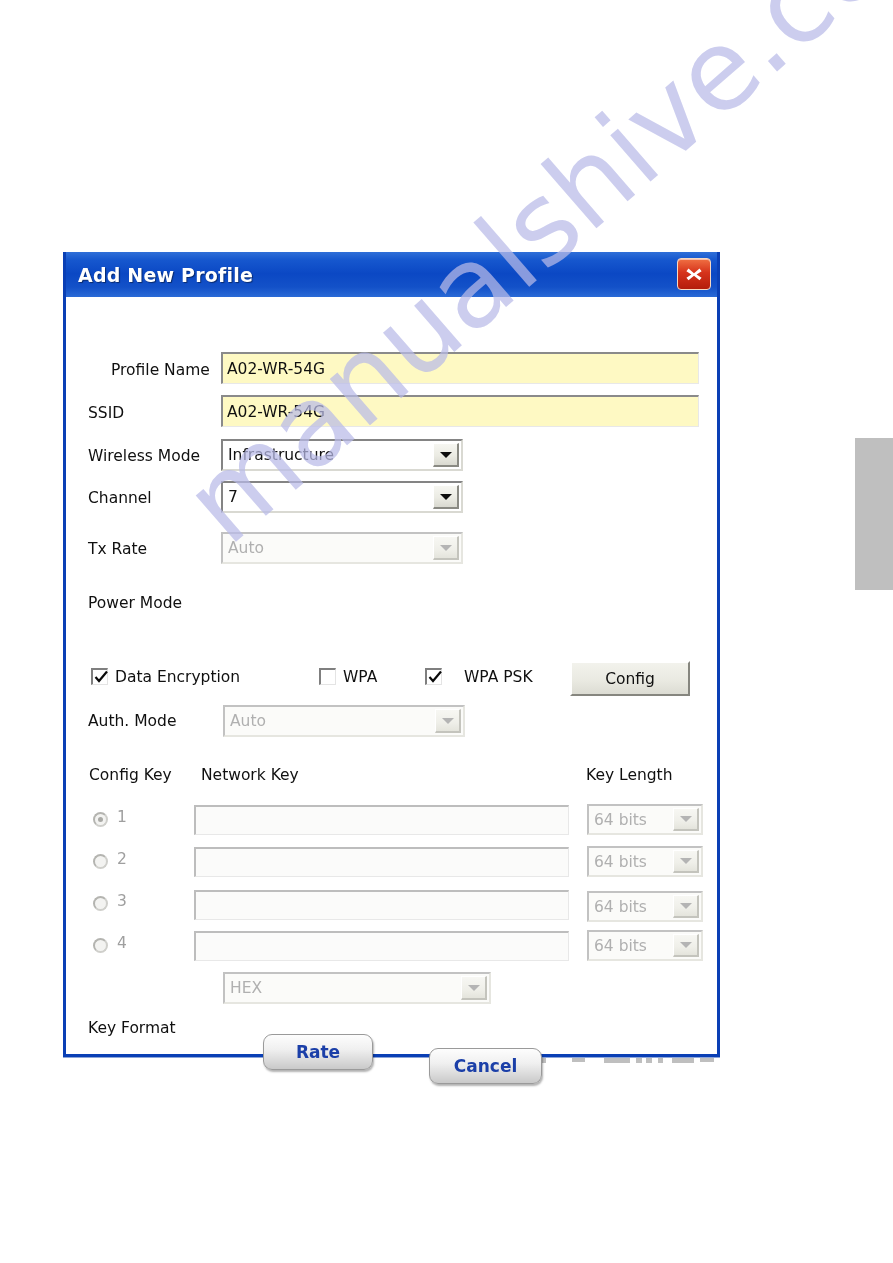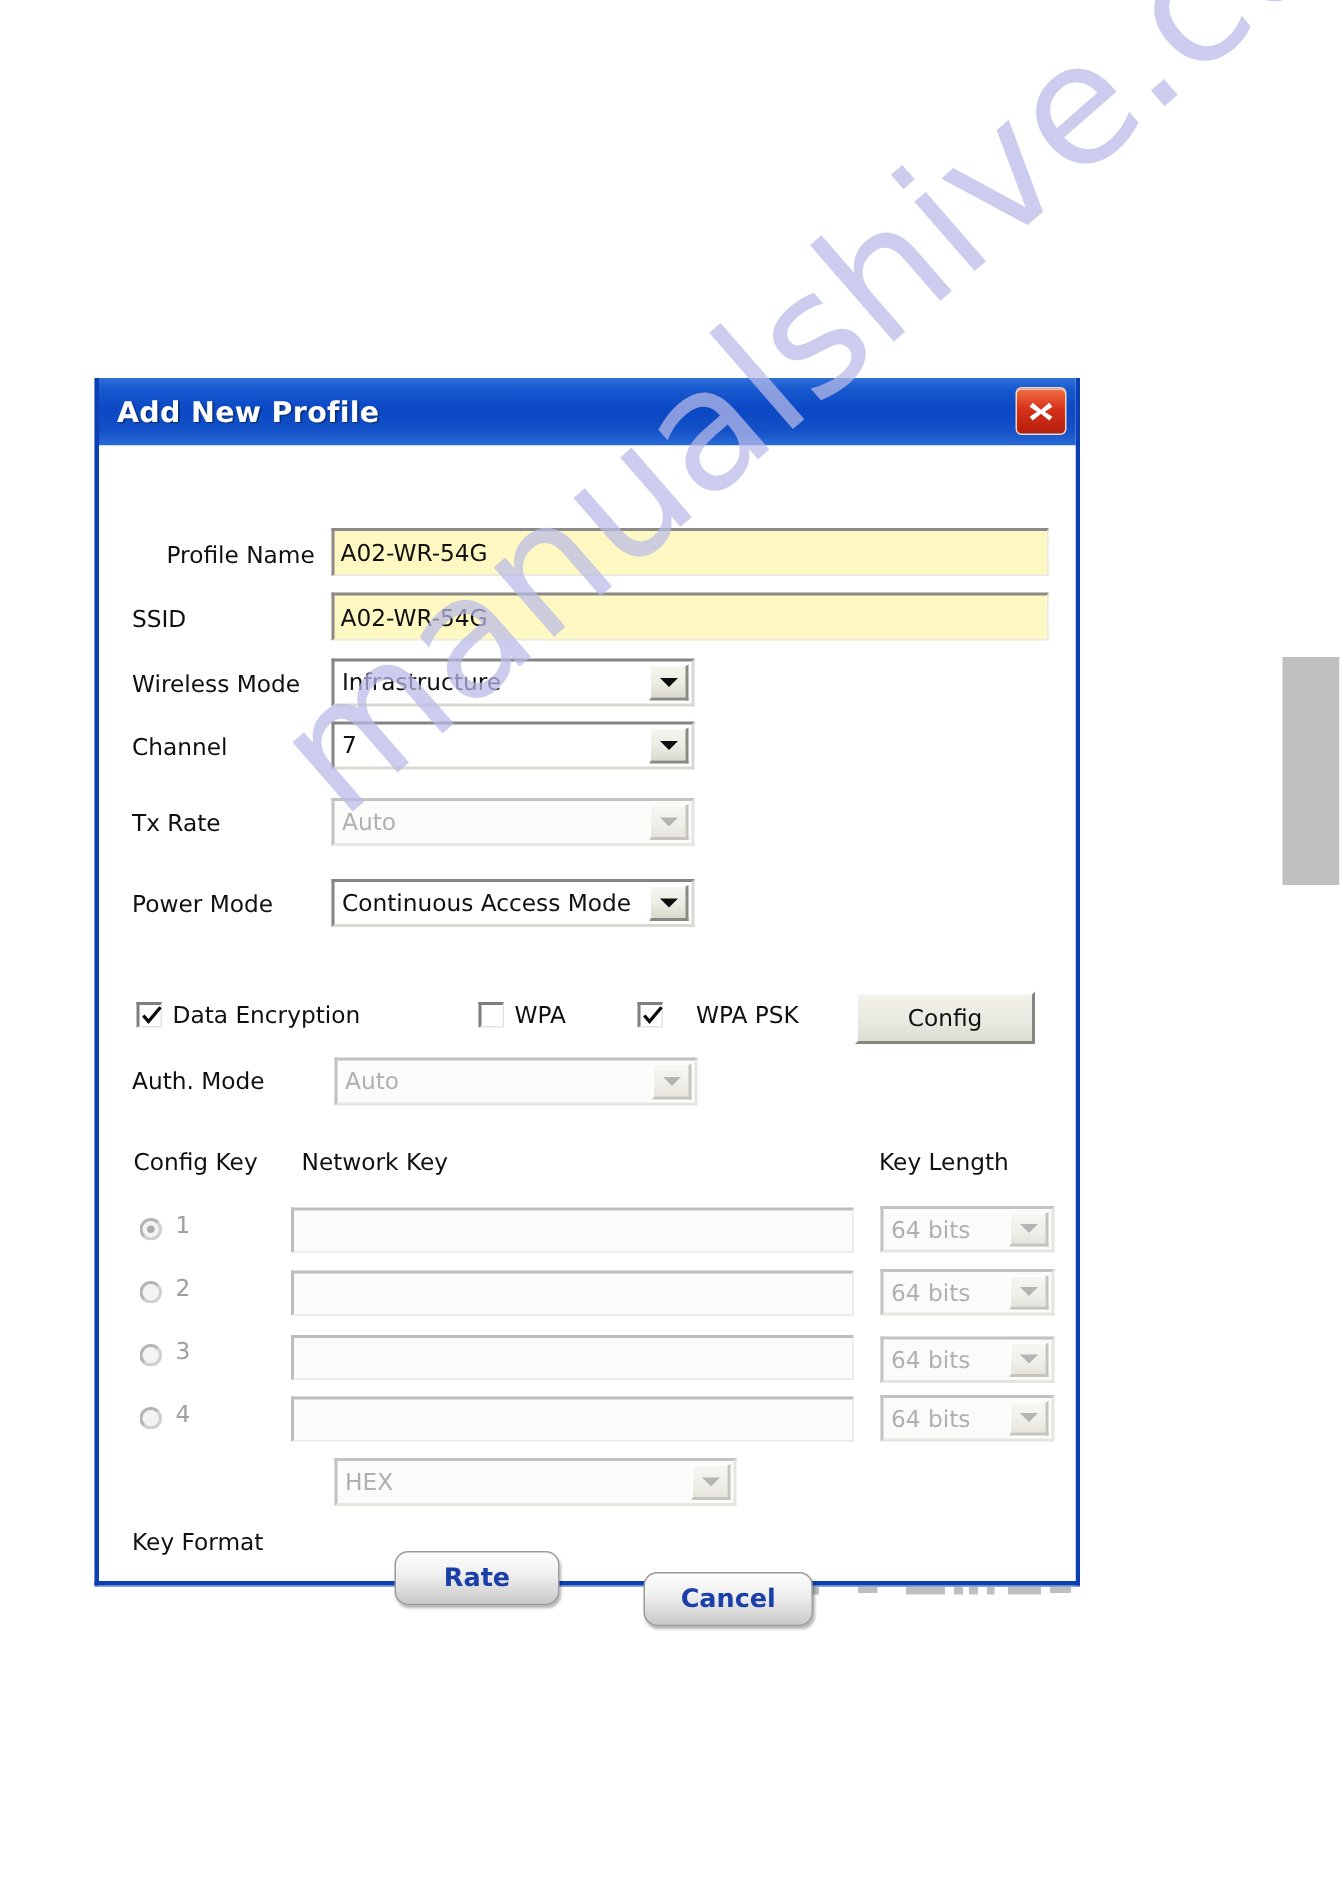--- a/index.html
+++ b/index.html
@@ -315,26 +315,20 @@
 
     <span class="lbl" style="left:22px; top:243px;">Tx Rate</span>
     <div class="combo disabled" style="left:155px; top:235px; width:242px; height:32px;">
       <span class="combo-text">Auto</span>
       <span class="combo-arrow">
           <i class="arrow-tri"></i>
         </span>
     </div>
 
     <span class="lbl" style="left:22px; top:297px;">Power Mode</span>
-    <div class="combo" style="left:155px; top:289px; width:242px; height:32px;">
-      <span class="combo-text">Continuous Access Mode</span>
-      <span class="combo-arrow">
-          <i class="arrow-tri"></i>
-        </span>
-    </div>
 
     <div class="chk" style="left:25px; top:371px;">
       <svg width="19" height="19" viewBox="0 0 19 19" aria-hidden="true">
         <path d="M3.5 9 L7 13 L15 3.5" stroke="#0a0a0a" stroke-width="2.2" fill="none"></path>
       </svg>
     </div>
     <span class="lbl" style="left:49px; top:371px;">Data Encryption</span>
 
     <div class="chk" style="left:253px; top:371px;"></div>
     <span class="lbl" style="left:277px; top:371px;">WPA</span>

